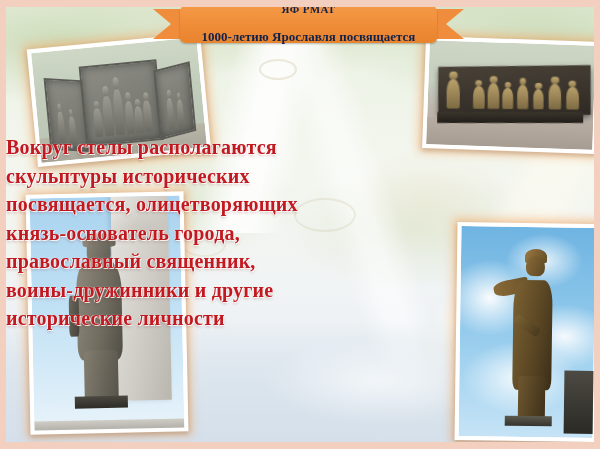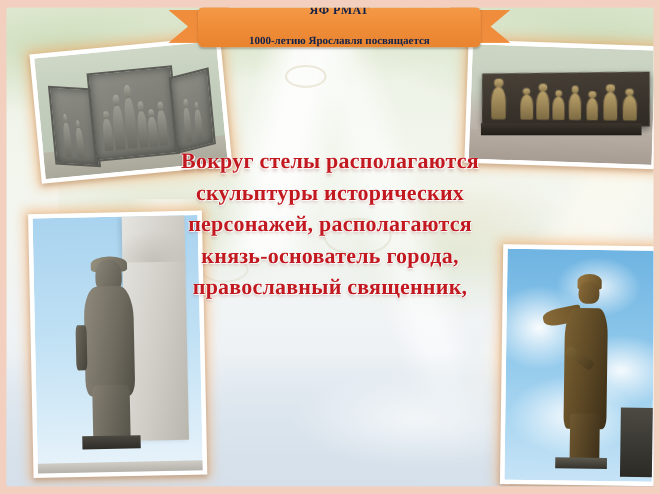--- a/index.html
+++ b/index.html
@@ -107,21 +107,21 @@
     position:absolute;left:24px;right:24px;top:0;height:38px;
     background:linear-gradient(180deg,#f59a48 0%,#ef8c37 55%,#e8832e 100%);
     border-radius:7px 7px 5px 5px;
     box-shadow:0 1px 2px rgba(0,0,0,.25);
     display:flex;flex-direction:column;align-items:center;justify-content:center;
   }
   .ribbon .l1{
     font-weight:bold;font-size:11px;color:#11224a;letter-spacing:.4px;line-height:1.05;
   }
   .ribbon .l2{
-    font-weight:bold;font-size:10px;color:#11224a;line-height:1.1;margin-top:15px;
+    font-weight:bold;font-size:13px;color:#11224a;line-height:1.1;margin-top:15px;
   }
 
   
   .frame{
     position:absolute;background:#fff;padding:4px;
     box-shadow:0 0 10px 4px rgba(244,166,96,.55), 0 2px 5px rgba(0,0,0,.28);
     z-index:20;
   }
   .frame .ph{width:100%;height:100%;overflow:hidden;position:relative;}
 
@@ -215,21 +215,21 @@
   .pr-sword{position:absolute;left:26%;top:40%;width:40%;height:5%;
     background:linear-gradient(90deg,#7a6233,#4a3a1e);transform:rotate(34deg);border-radius:3px;}
   .pr-plinth{position:absolute;left:16%;bottom:-1%;width:68%;height:6%;
     background:linear-gradient(180deg,#5d5a50,#35332c);}
   .pr-wall{position:absolute;right:-4%;bottom:2%;width:26%;height:30%;
     background:linear-gradient(180deg,#4c4a43,#2c2a25);}
 
   
   .text-block{
     position:absolute;left:0;right:0;top:126px;z-index:30;
-    text-align:center;pointer-events:none;
+    text-align:left;pointer-events:none;
   }
   .text-block .ln{
     display:block;
     font-family:"Liberation Serif", serif;
     font-weight:bold;
     font-size:20px;
     line-height:28.5px;
     color:#c21920;
     letter-spacing:.2px;
     text-shadow:
@@ -341,23 +341,25 @@
             <div class="pr-legs"></div>
             <div class="pr-plinth"></div>
           </div>
         </div>
       </div>
     </div>
 
     <div class="text-block">
       <span class="ln">Вокруг стелы располагаются</span>
       <span class="ln">скульптуры исторических</span>
-      <span class="ln">персонажей, располагаются</span>
+      <span class="ln">посвящается, олицетворяющих</span>
       <span class="ln">князь-основатель города,</span>
       <span class="ln">православный священник,</span>
+      <span class="ln">воины-дружинники и другие</span>
+      <span class="ln">исторические личности</span>
     </div>
 
     <div class="ribbon">
       <div class="tail left"></div>
       <div class="tail right"></div>
       <div class="fold-l"></div>
       <div class="fold-r"></div>
       <div class="plate">
         <div class="l1">ЯФ РМАТ</div>
         <div class="l2">1000-летию Ярославля посвящается</div>

